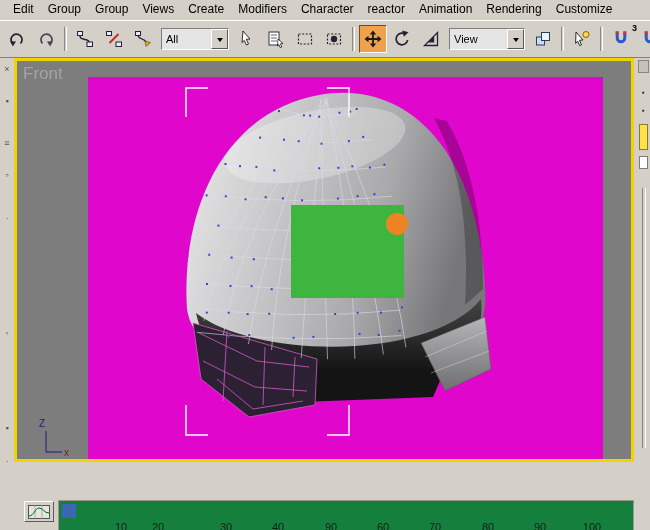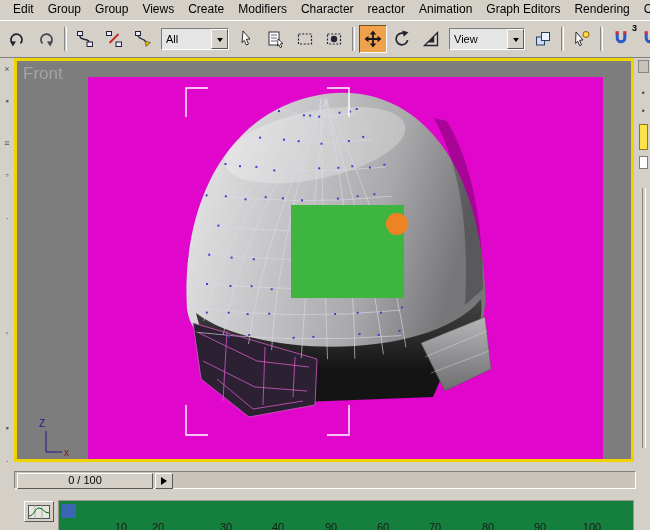--- a/index.html
+++ b/index.html
@@ -73,21 +73,20 @@
   <div class="menubar">
     <span>Edit</span>
     <span>Group</span>
     <span>Group</span>
     <span>Views</span>
     <span>Create</span>
     <span>Modifiers</span>
     <span>Character</span>
     <span>reactor</span>
     <span>Animation</span>
-    <span>Graph Editors</span>
     <span>Rendering</span>
     <span>Customize</span>
 
   </div>
 
   <div class="toolbar">
     <div class="tbtn">
       <svg viewBox="0 0 18 18">
           <path d="M12.5 13.5 A5.5 5.5 0 1 0 5 13.9" fill="none" stroke="#223" stroke-width="1.7"></path>
           <polygon points="2.2,11.2 8,11.6 4.8,16.4" fill="#223"></polygon>
@@ -384,28 +383,20 @@
 
   <div class="right-strip">
     <div class="rs-tab"></div>
     <div class="rs-glyph" style="top:30px">▪</div>
     <div class="rs-glyph" style="top:48px">▪</div>
     <div class="rs-yellow"></div>
     <div class="rs-white"></div>
     <div class="rs-groove"></div>
   </div>
 
-  <div class="slider-row">
-    <div class="slider-track">
-      <div class="slider-btn">0 / 100</div>
-      <div class="slider-next">
-          <span></span>
-        </div>
-    </div>
-  </div>
 
   <div class="trackbar">
     <div class="curve-btn">
       <svg viewBox="0 0 22 14" width="22" height="14">
         <rect x="0.5" y="0.5" width="21" height="13" fill="#e6e6e0" stroke="#555"></rect>
         <line x1="7" y1="0.5" x2="7" y2="13.5" stroke="#aaa"></line>
           <line x1="14" y1="0.5" x2="14" y2="13.5" stroke="#aaa"></line>
         <path d="M1 11 C6 11 7 3 11 3 C15 3 16 8 21 8" stroke="#060" fill="none"></path>
       </svg>
     </div>

